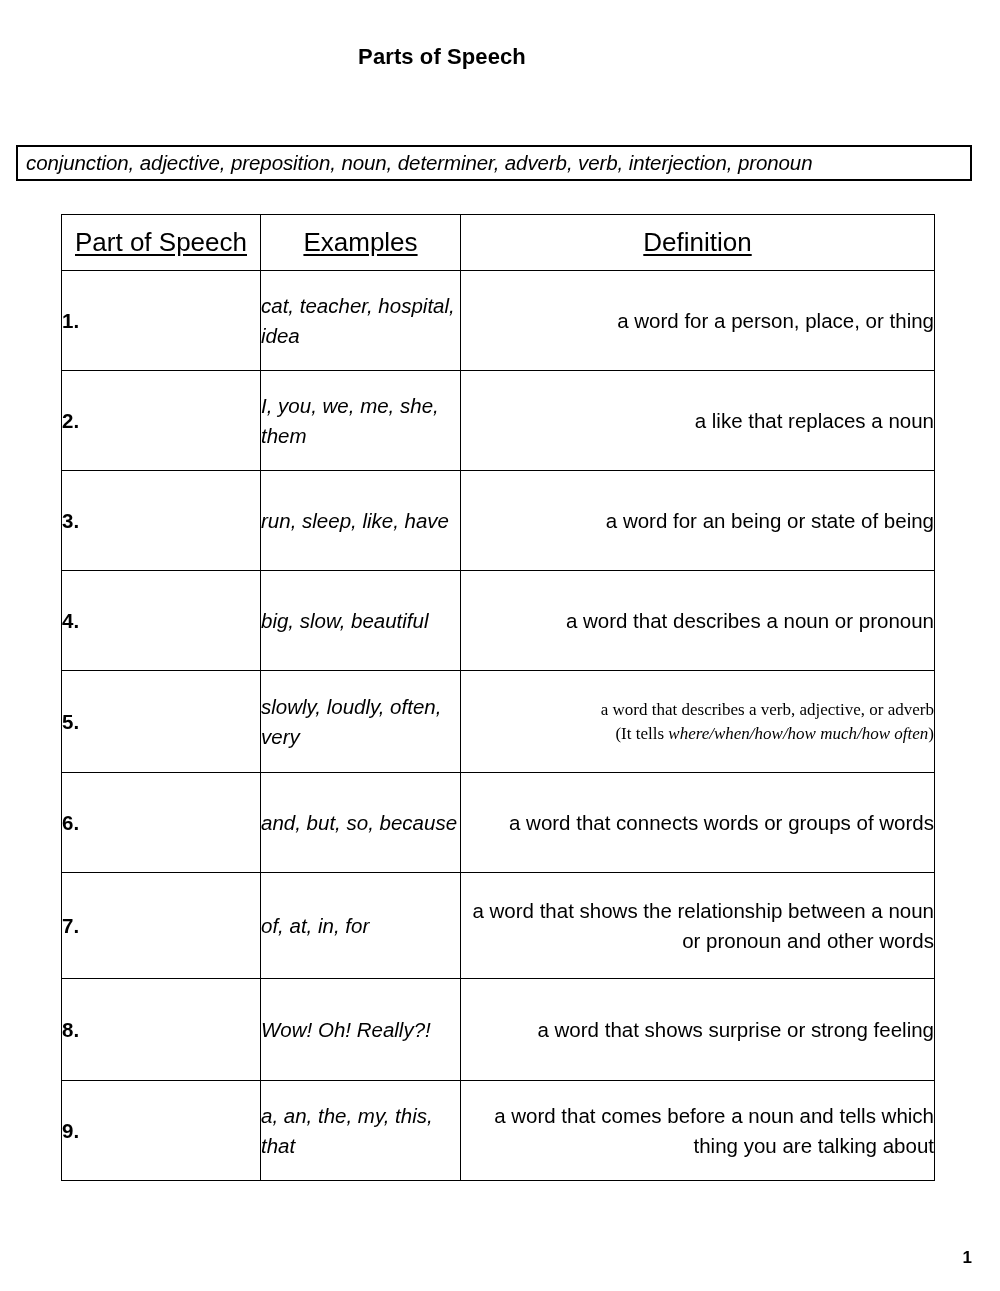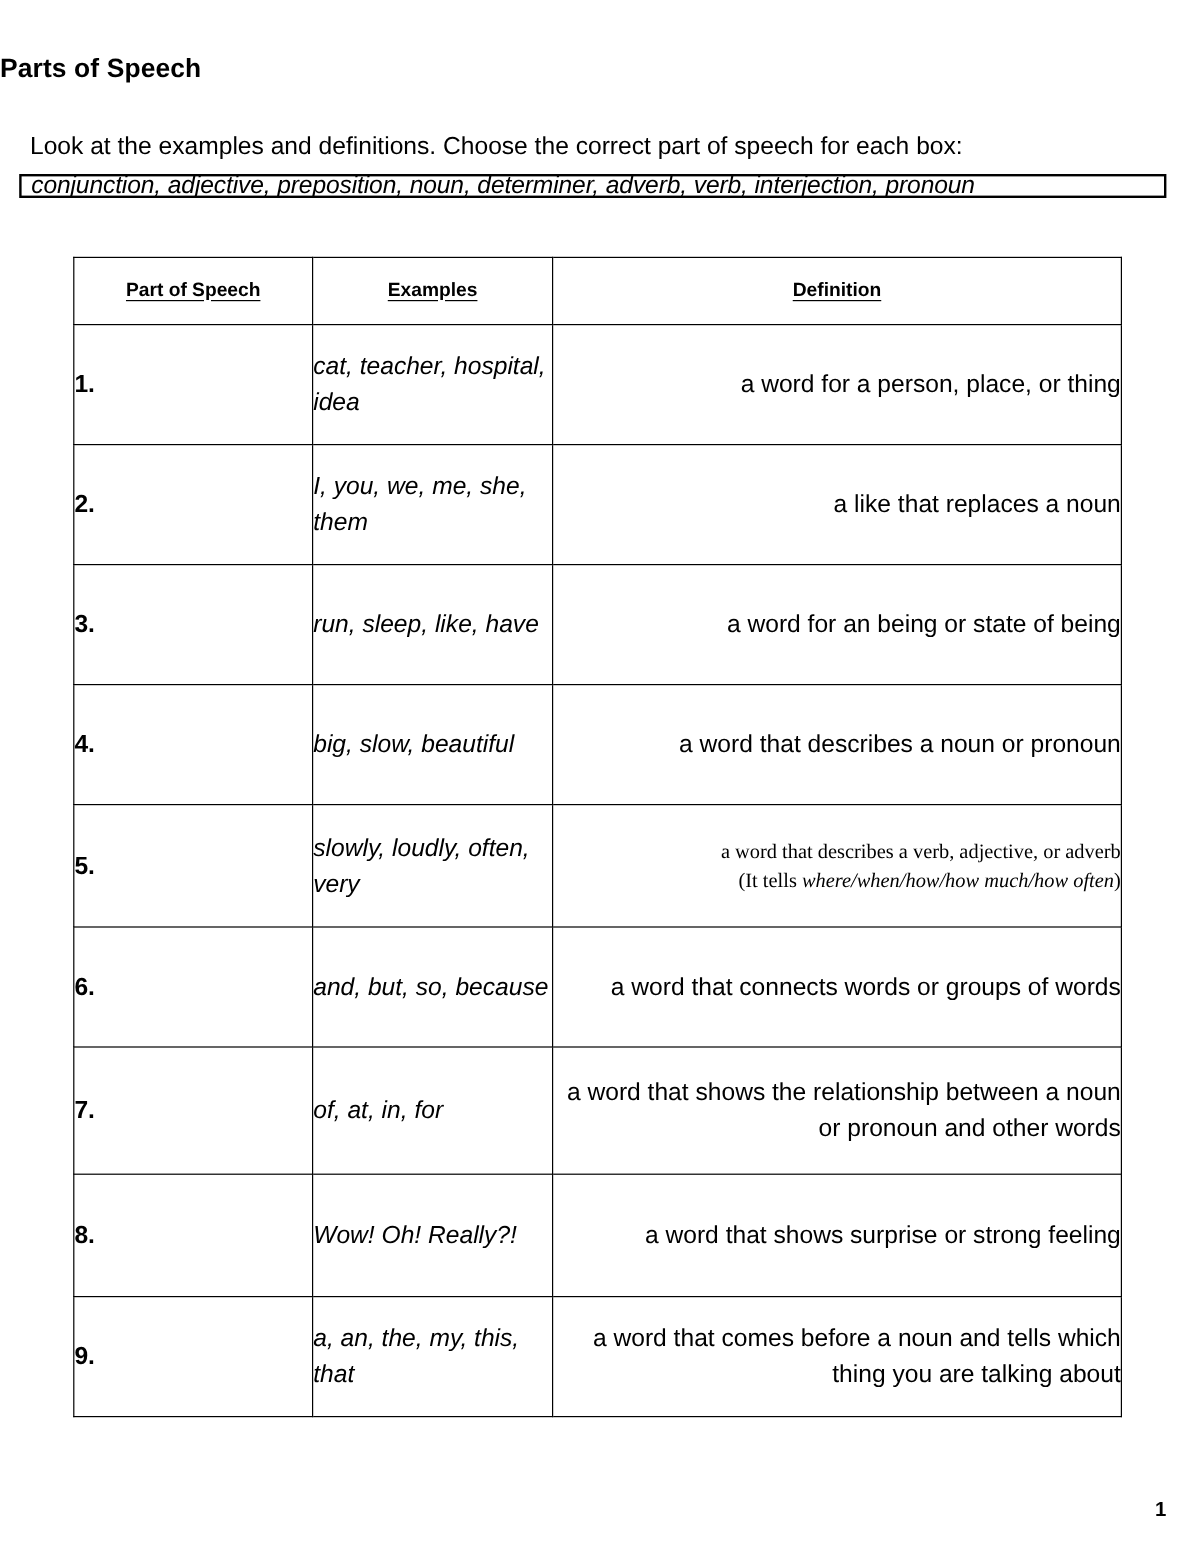--- a/index.html
+++ b/index.html
@@ -23,21 +23,21 @@
     height: 1291px;
     background: #ffffff;
   }
 
   
   .doc-title {
     position: absolute;
     top: 44px;
     left: 0;
     width: 884px;
-    text-align: left;
+    text-align: center;
     font-size: 22px;
     font-weight: bold;
     letter-spacing: 0.1px;
   }
 
   
   .instruction {
     position: absolute;
     top: 110px;
     left: 25px;
@@ -45,21 +45,21 @@
     font-weight: normal;
     white-space: nowrap;
   }
 
   
   .wordbank {
     position: absolute;
     top: 145px;
     left: 16px;
     width: 956px;
-    height: 20px;
+    height: 36px;
     border: 2px solid #000000;
     display: flex;
     align-items: center;
     padding-left: 8px;
   }
   .wordbank-text {
     font-size: 20.5px;
     font-style: italic;
     white-space: nowrap;
     letter-spacing: -0.1px;
@@ -83,22 +83,22 @@
   col.c-ex    { width: 200px; }
   col.c-def   { width: 474px; }
 
   
   .hdr-cell {
     height: 56px;
     text-align: center;
     vertical-align: middle;
   }
   .hdr-text {
-    font-size: 16px;
-    font-weight: bold;
+    font-size: 26px;
+    font-weight: normal;
     text-decoration: underline;
     text-underline-offset: 3px;
   }
 
   
   .num-cell {
     vertical-align: middle;
     text-align: left;
     padding-left: 11px;
     padding-top: 26px;
@@ -154,21 +154,20 @@
     font-weight: bold;
   }
 </style>
 </head>
 <body>
 
 <div class="page">
 
   <div class="doc-title">Parts of Speech</div>
 
-  <div class="instruction">Look at the examples and definitions. Choose the correct part of speech for each box:</div>
 
   <div class="wordbank">
     <span class="wordbank-text">conjunction, adjective, preposition, noun, determiner, adverb, verb, interjection, pronoun</span>
   </div>
 
   <table class="pos-table">
     <colgroup>
       <col class="c-pos">
         <col class="c-ex">
         <col class="c-def">

